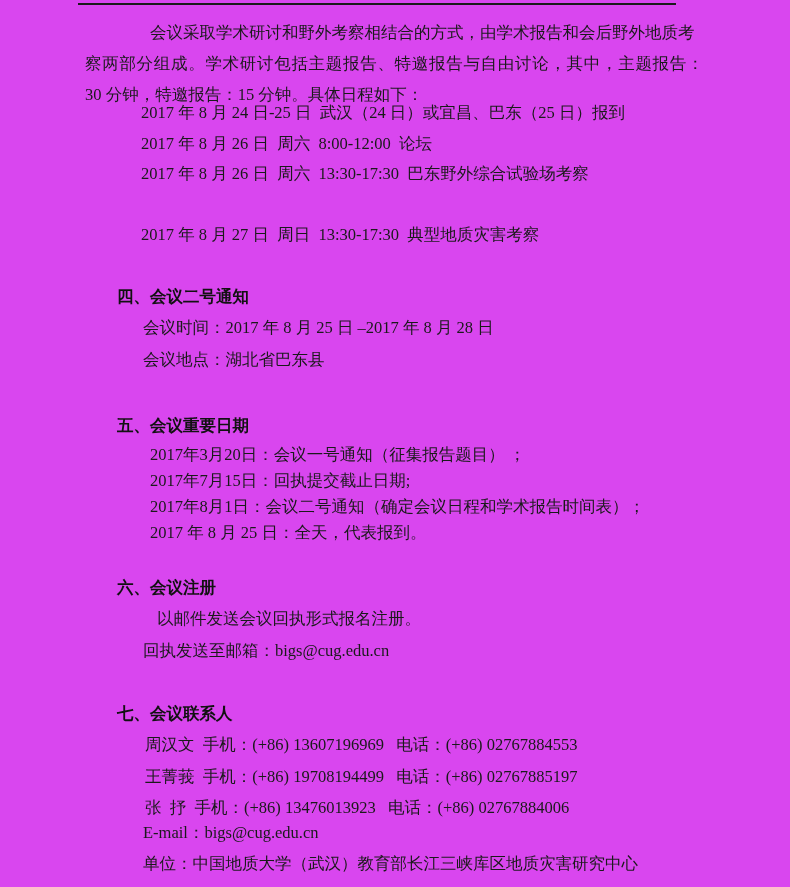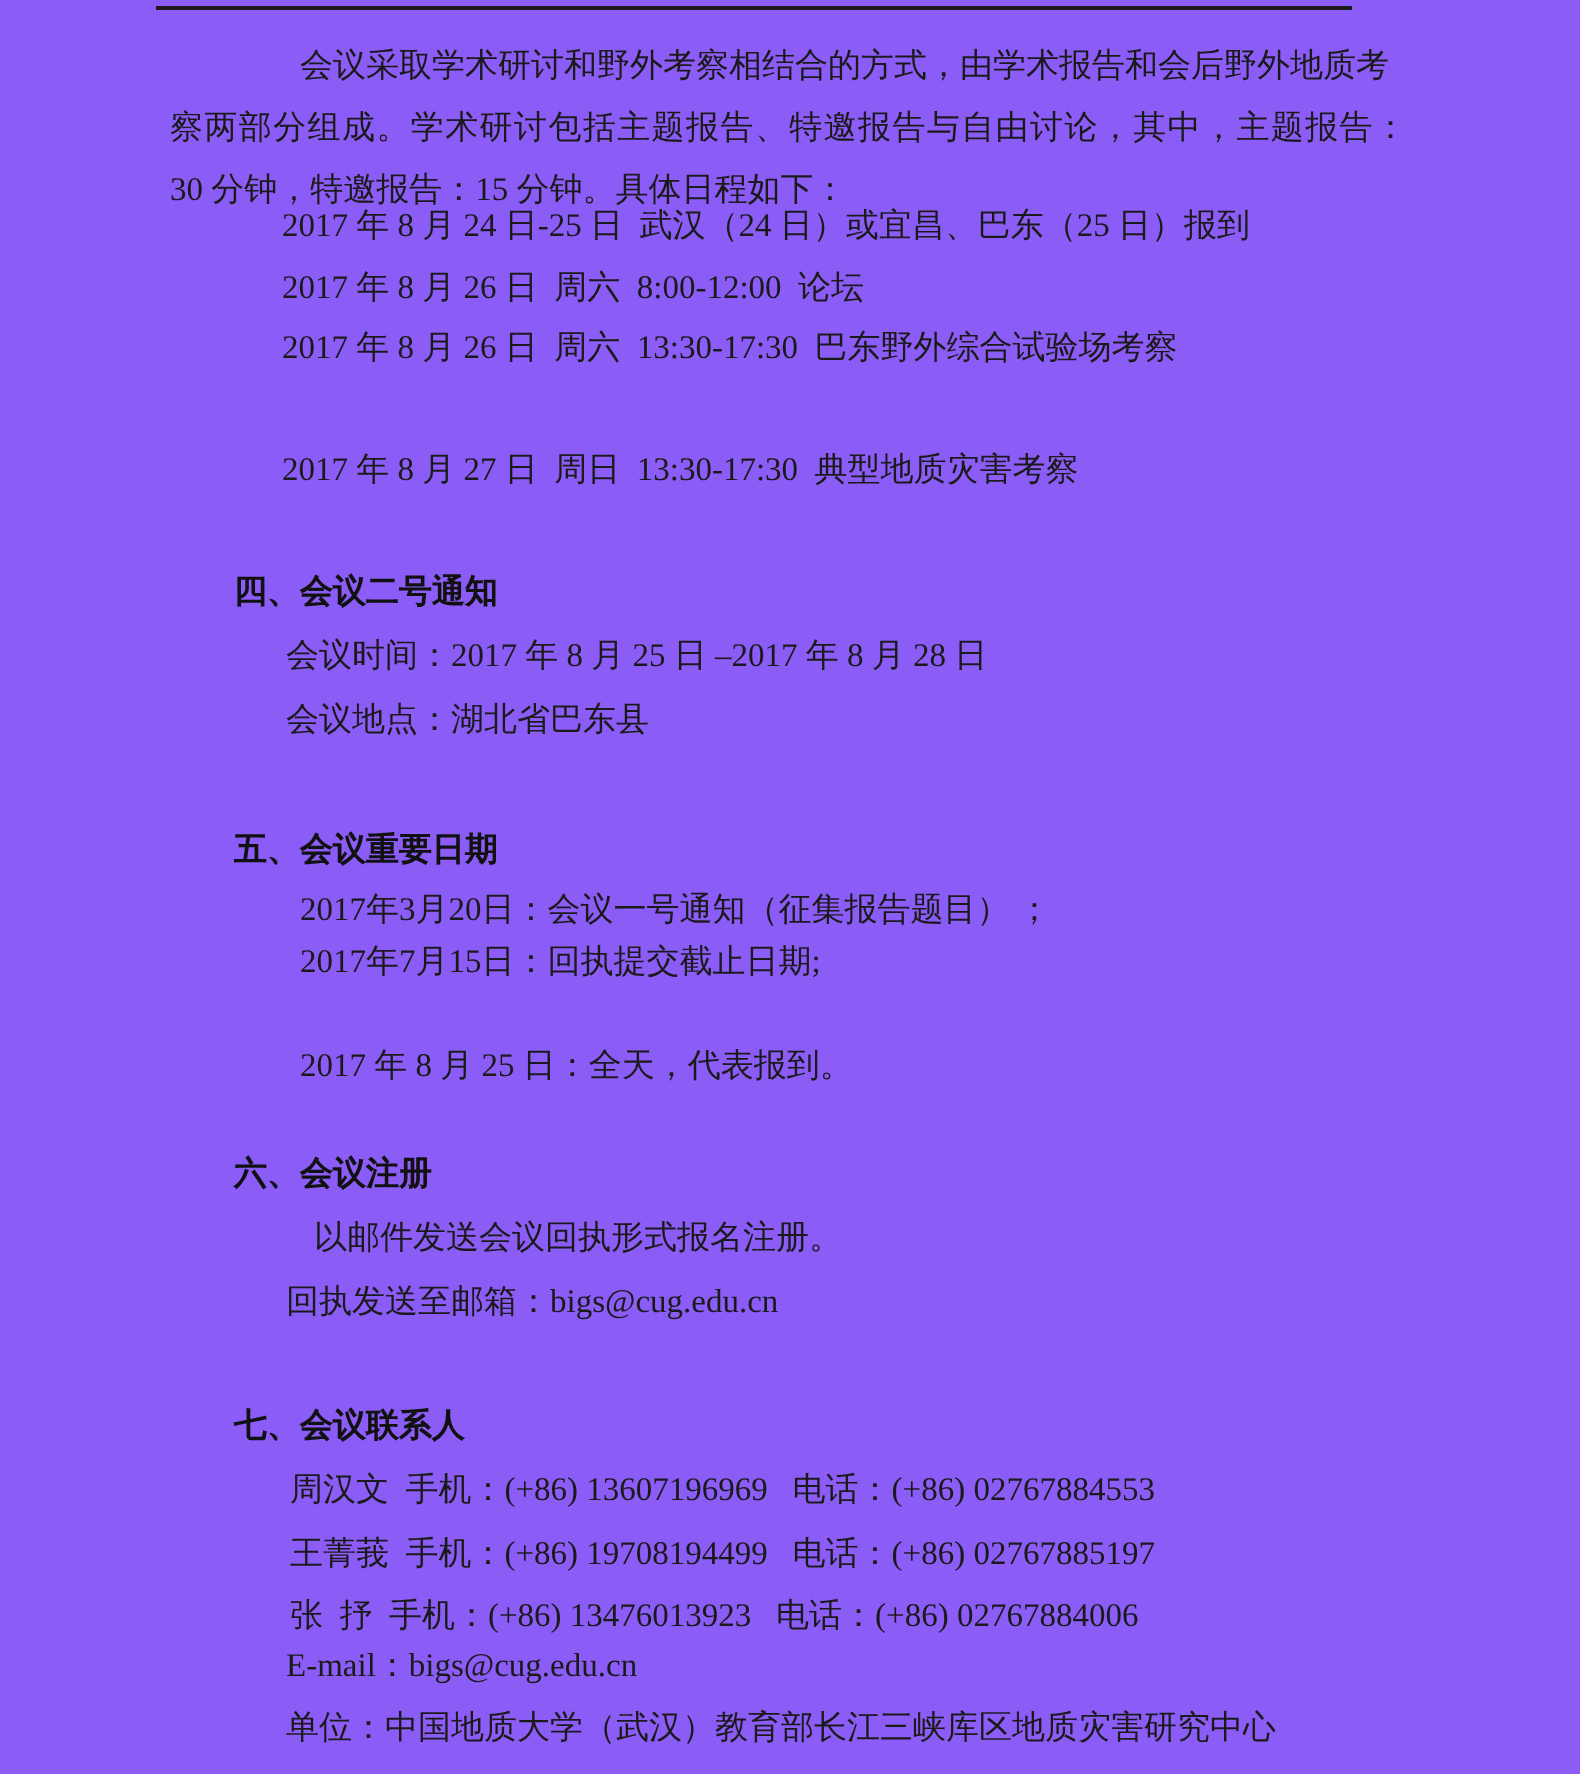--- a/index.html
+++ b/index.html
@@ -1,19 +1,19 @@
 <!DOCTYPE html>
 <html><head>
 <meta charset="utf-8">
 <style>
   html,body{margin:0;padding:0;background:#ffffff;}
   .page{
     position:relative;
     width:790px;height:887px;
-    background:#8b5cf6;
+    background:#d946ef;
     overflow:hidden;
     font-family:"Liberation Serif","DejaVu Serif",serif;
     color:#1a1a1a;
     text-align:right;
   }
   .rule{
     position:absolute;
     left:78px;top:3px;
     width:598px;height:2px;
     background:#1a1a1a;
@@ -52,20 +52,21 @@
   <div class="ln" style="left:141px;top:165px;">2017 年 8 月 26 日  周六  13:30-17:30  巴东野外综合试验场考察</div>
   <div class="ln" style="left:141px;top:226px;">2017 年 8 月 27 日  周日  13:30-17:30  典型地质灾害考察</div>
 
   <div class="hd" style="left:117px;top:287px;">四、会议二号通知</div>
   <div class="ln" style="left:143px;top:319px;">会议时间：2017 年 8 月 25 日 –2017 年 8 月 28 日</div>
   <div class="ln" style="left:143px;top:351px;">会议地点：湖北省巴东县</div>
 
   <div class="hd" style="left:117px;top:416px;">五、会议重要日期</div>
   <div class="ln" style="left:150px;top:446px;">2017年3月20日：会议一号通知（征集报告题目） ；</div>
   <div class="ln" style="left:150px;top:472px;">2017年7月15日：回执提交截止日期;</div>
+  <div class="ln" style="left:150px;top:498px;">2017年8月1日：会议二号通知（确定会议日程和学术报告时间表）；</div>
   <div class="ln" style="left:150px;top:524px;">2017 年 8 月 25 日：全天，代表报到。</div>
 
   <div class="hd" style="left:117px;top:578px;">六、会议注册</div>
   <div class="ln" style="left:130px;top:610px;margin-left:27px;">以邮件发送会议回执形式报名注册。</div>
   <div class="ln" style="left:143px;top:642px;">回执发送至邮箱：bigs@cug.edu.cn</div>
 
   <div class="hd" style="left:117px;top:704px;">七、会议联系人</div>
   <div class="ln" style="left:145px;top:736px;">周汉文  手机：(+86) 13607196969   电话：(+86) 02767884553</div>
   <div class="ln" style="left:145px;top:768px;">王菁莪  手机：(+86) 19708194499   电话：(+86) 02767885197</div>
   <div class="ln" style="left:145px;top:799px;">张  抒  手机：(+86) 13476013923   电话：(+86) 02767884006</div>

